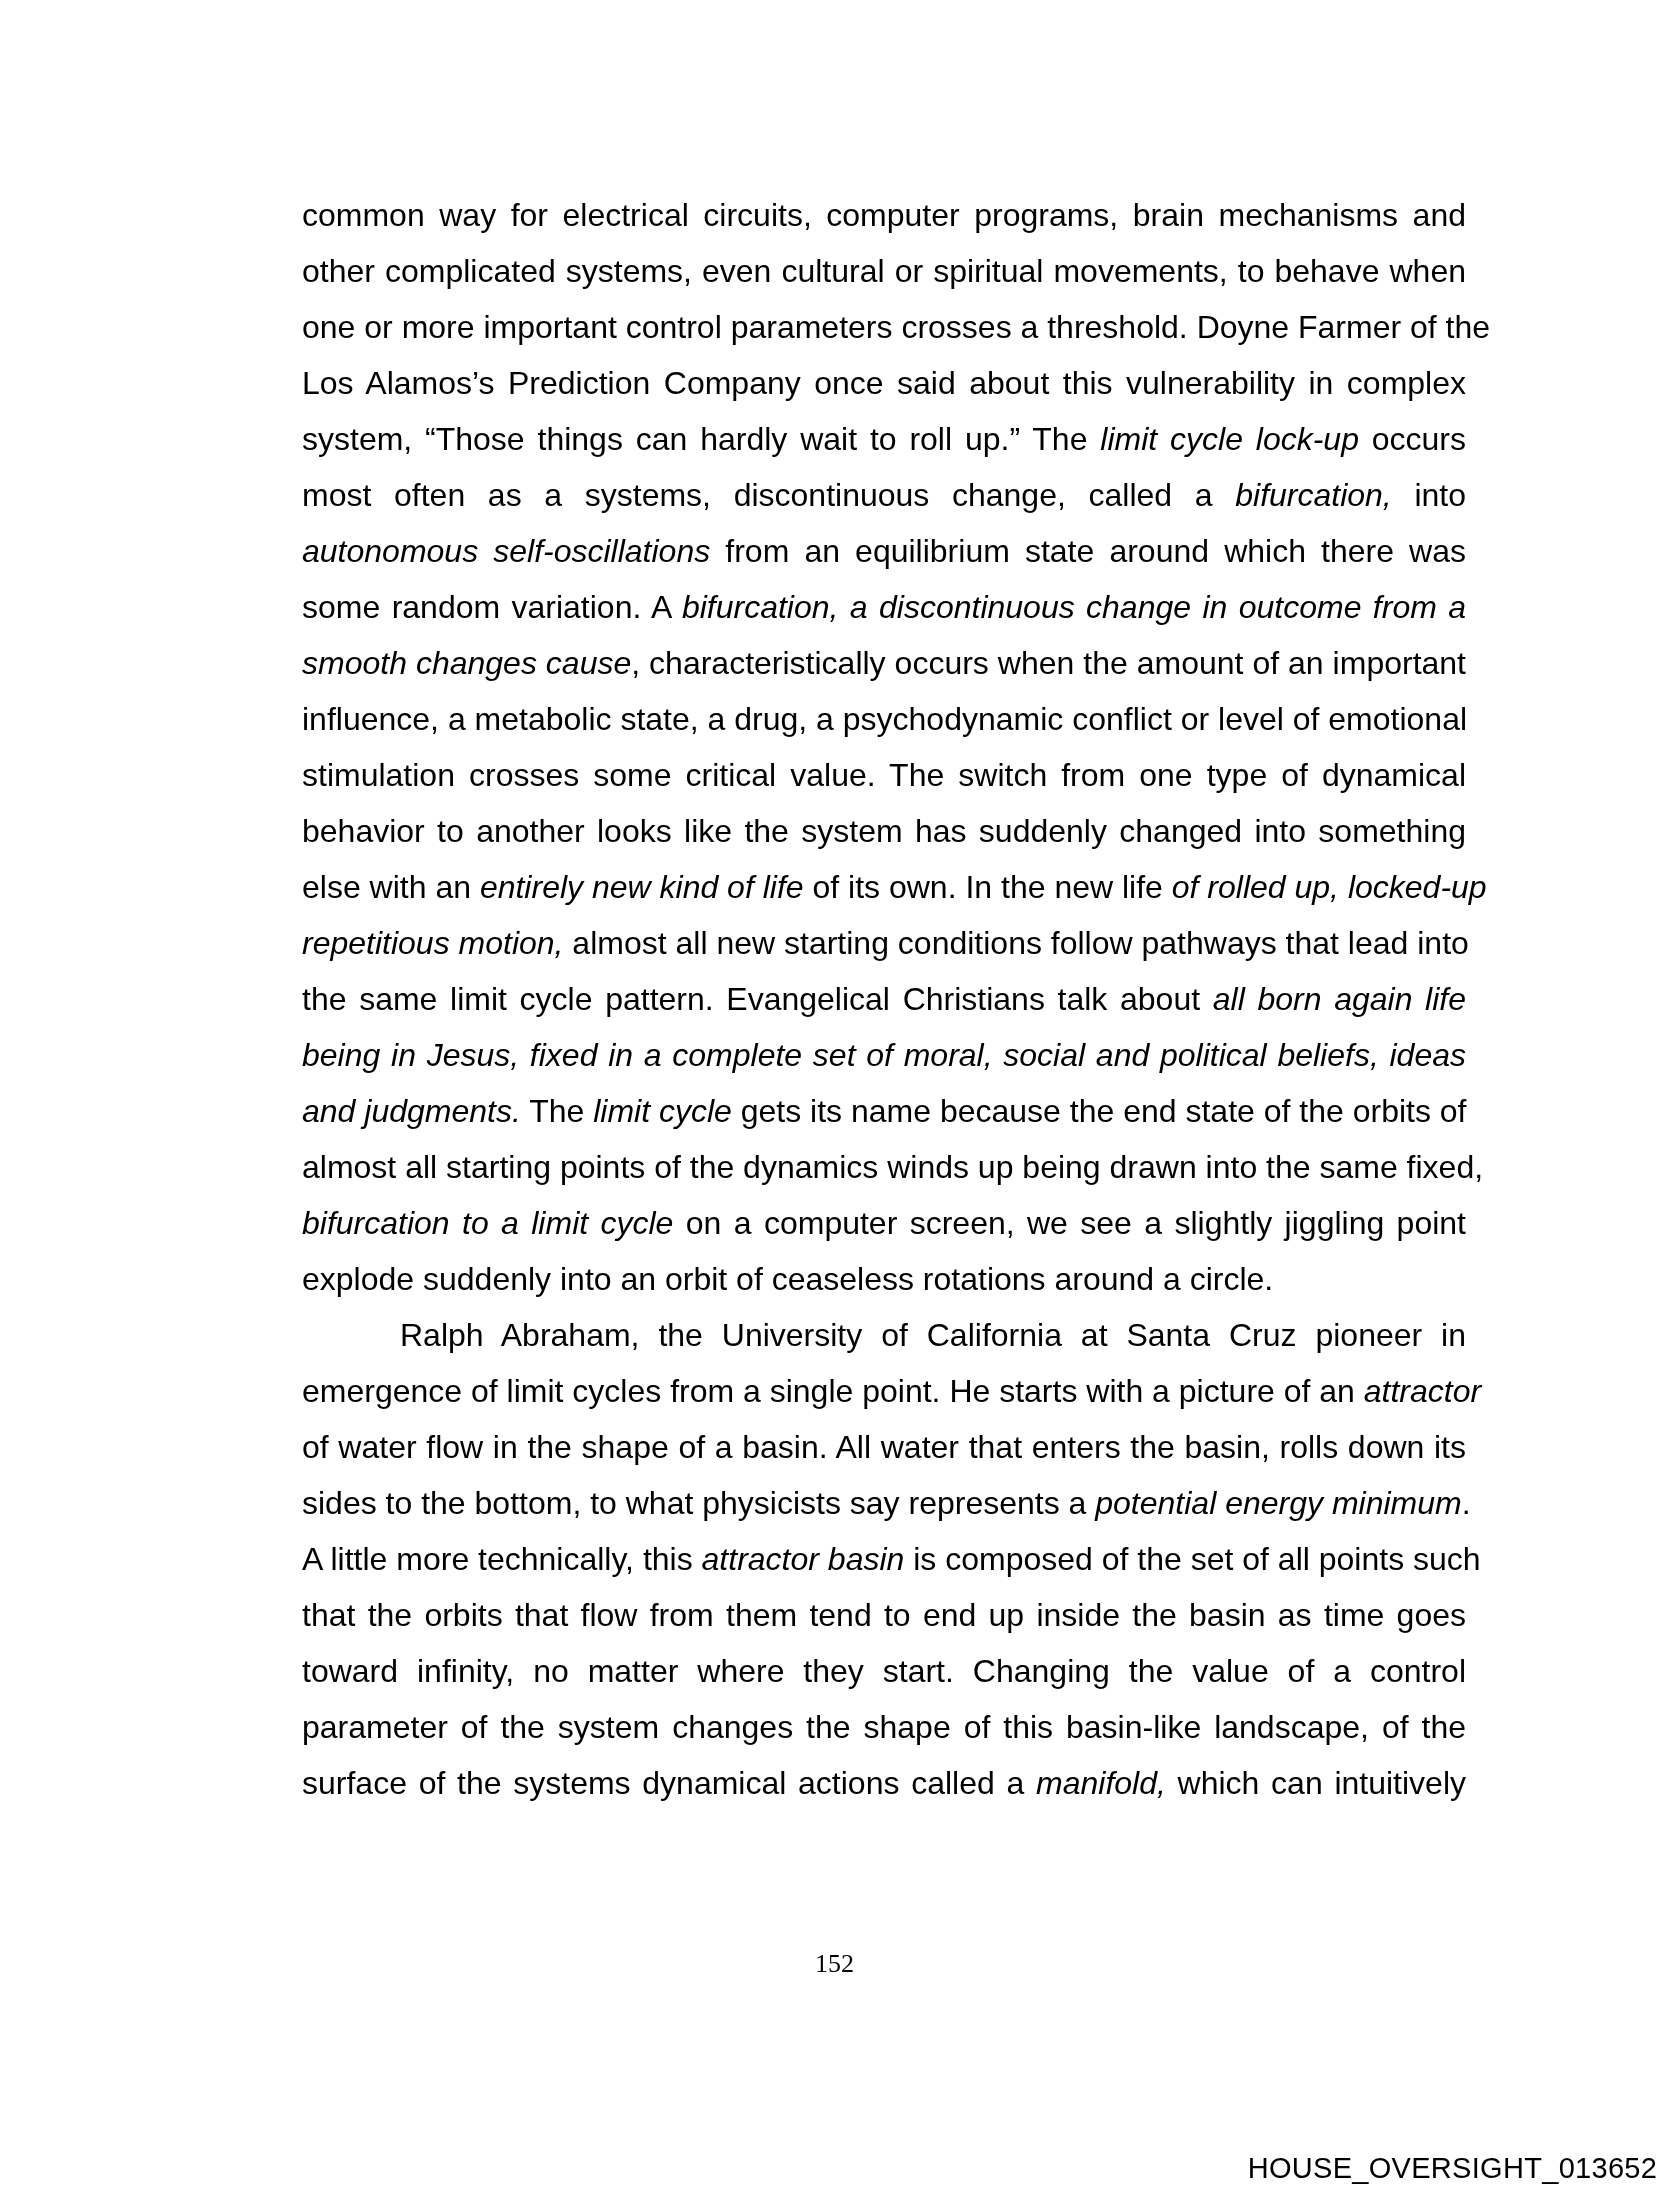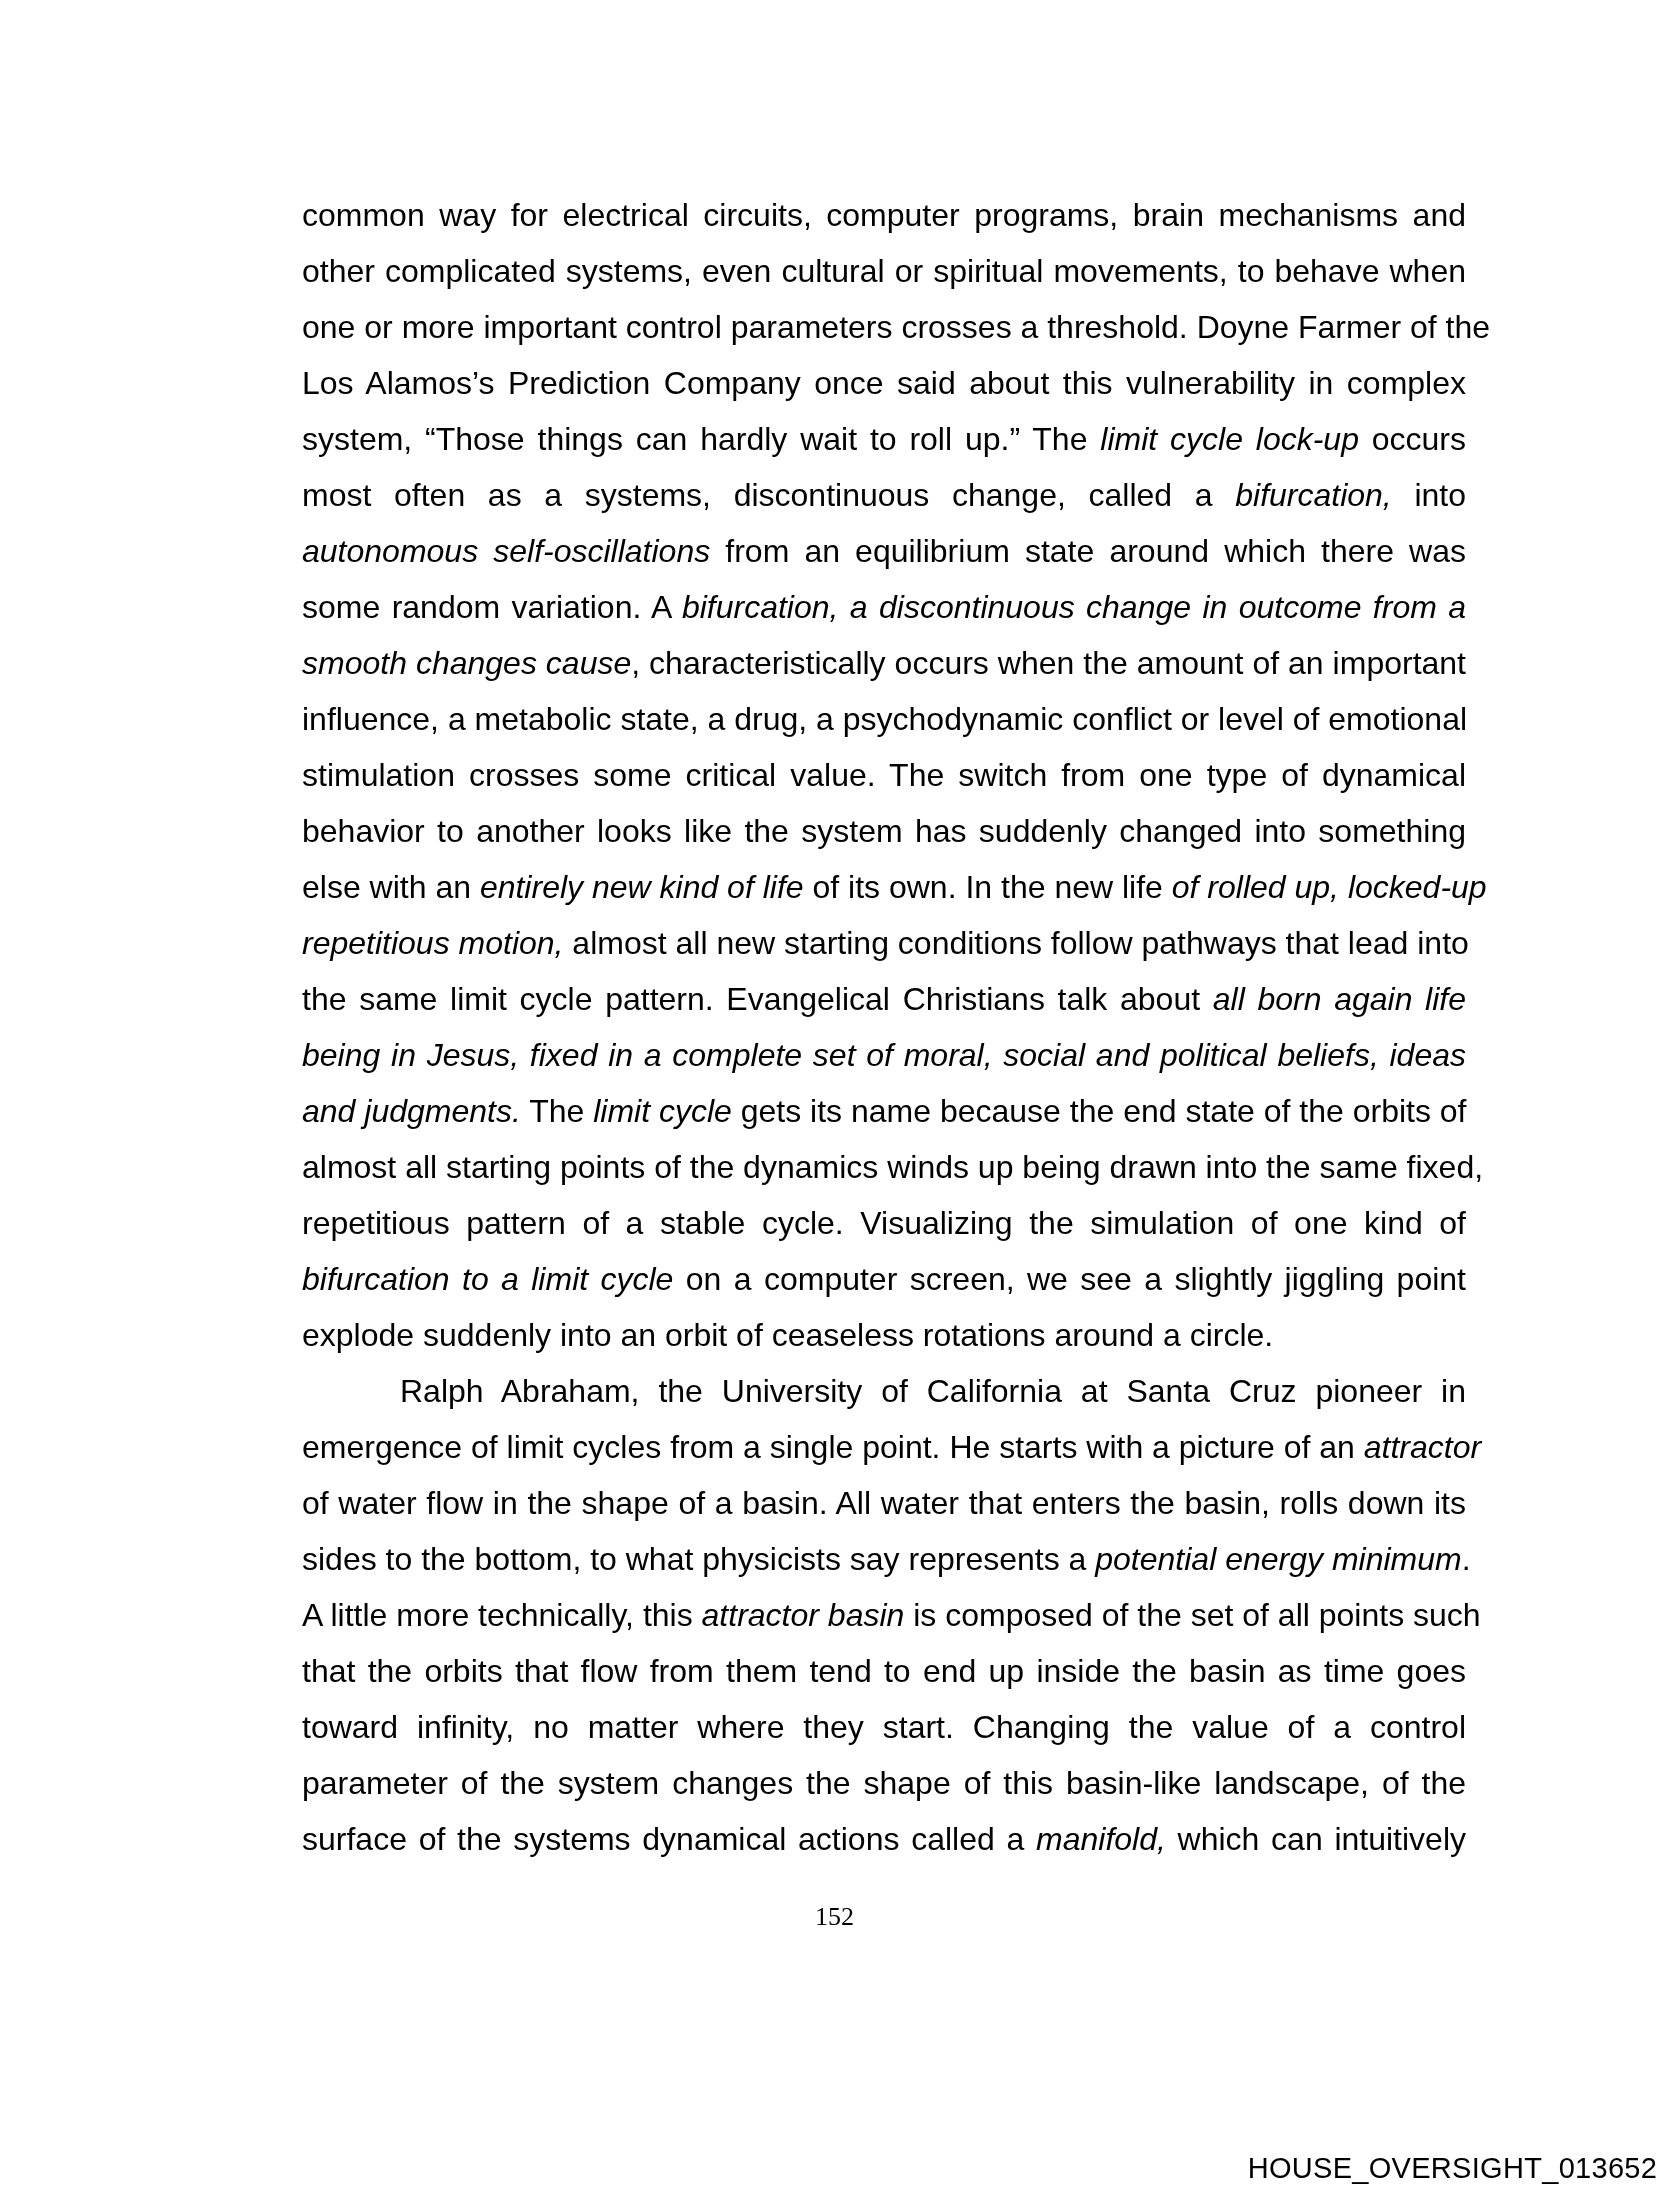--- a/index.html
+++ b/index.html
@@ -37,21 +37,21 @@
     .line.indent {
       padding-left: 98px;
     }
     .line em, .line i {
       font-style: italic;
     }
     .page-number {
       position: absolute;
       left: 0;
       width: 1669px;
-      top: 1902px;
+      top: 1949px;
       text-align: center;
       font-family: "Liberation Serif", serif;
       font-size: 26px;
     }
     .bates {
       position: absolute;
       right: 11.8px;
       top: 2152px;
       font-family: "Liberation Sans", sans-serif;
       font-size: 29px;
@@ -74,21 +74,20 @@
       <span class="line"><em>smooth changes cause</em><span>, characteristically occurs when the amount of an important</span></span>
       <span class="line"><span>influence, a metabolic state, a drug, a psychodynamic conflict or level of emotional</span></span>
       <span class="line"><span>stimulation crosses some critical value. The switch from one type of dynamical</span></span>
       <span class="line"><span>behavior to another looks like the system has suddenly changed into something</span></span>
       <span class="line"><span>else with an </span><em>entirely new kind of life</em><span> of its own. In the new life </span><em>of rolled up, locked-up</em></span>
       <span class="line"><em>repetitious motion,</em><span> almost all new starting conditions follow pathways that lead into</span></span>
       <span class="line"><span>the same limit cycle pattern. Evangelical Christians talk about </span><em>all born again life</em></span>
       <span class="line"><em>being in Jesus, fixed in  a complete set of moral, social and political beliefs, ideas</em></span>
       <span class="line"><em>and judgments.</em><span> The </span><em>limit cycle</em><span> gets its name because the end state of the orbits of</span></span>
       <span class="line"><span>almost all starting points of the dynamics winds up being drawn into the same fixed,</span></span>
-      <span class="line"><span>repetitious pattern of a stable cycle. Visualizing the simulation of one kind of</span></span>
       <span class="line"><em>bifurcation to a limit cycle</em><span> on a computer screen, we see a slightly jiggling point</span></span>
       <span class="line last"><span>explode suddenly into an orbit of ceaseless rotations around a circle.</span></span>
     </div>
     <div>
       <span class="line indent"><span>Ralph Abraham, the University of California at Santa Cruz pioneer in</span></span>
       <span class="line"><span>emergence of limit cycles from a single point. He starts with a picture of an </span><em>attractor</em></span>
       <span class="line"><span>of water flow in the shape of a basin. All water that enters the basin, rolls down its</span></span>
       <span class="line"><span>sides to the bottom, to what physicists say represents a </span><em>potential energy minimum</em><span>.</span></span>
       <span class="line"><span>A little more technically, this </span><em>attractor basin</em><span> is composed of the set of all points such</span></span>
       <span class="line"><span>that the orbits that flow from them tend to end up inside the basin as time goes</span></span>

